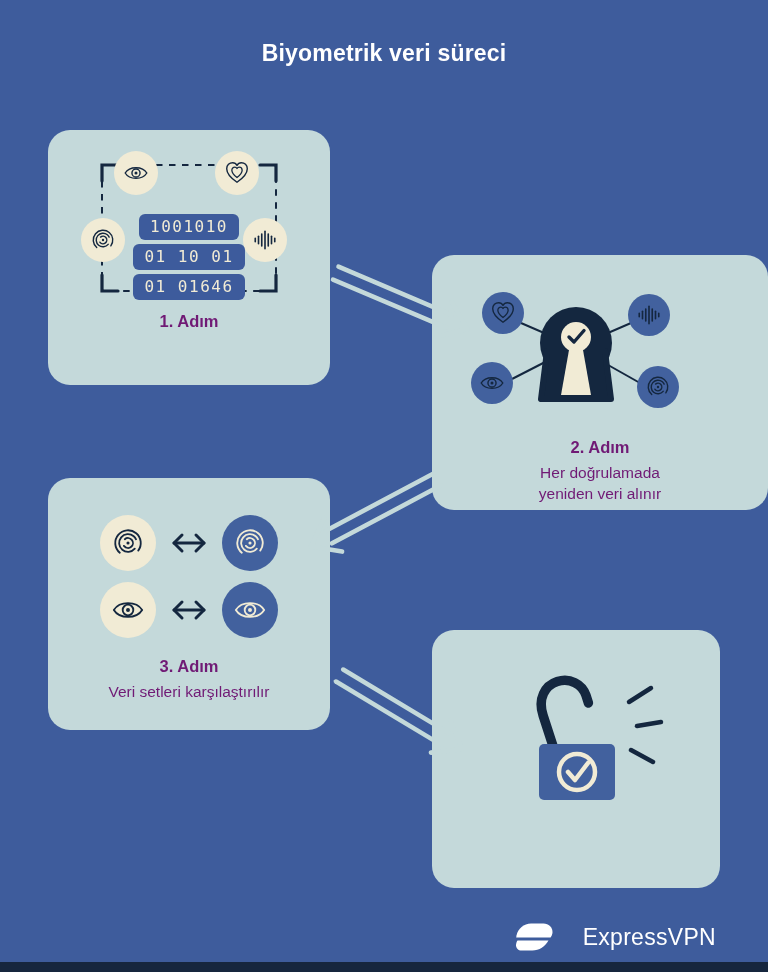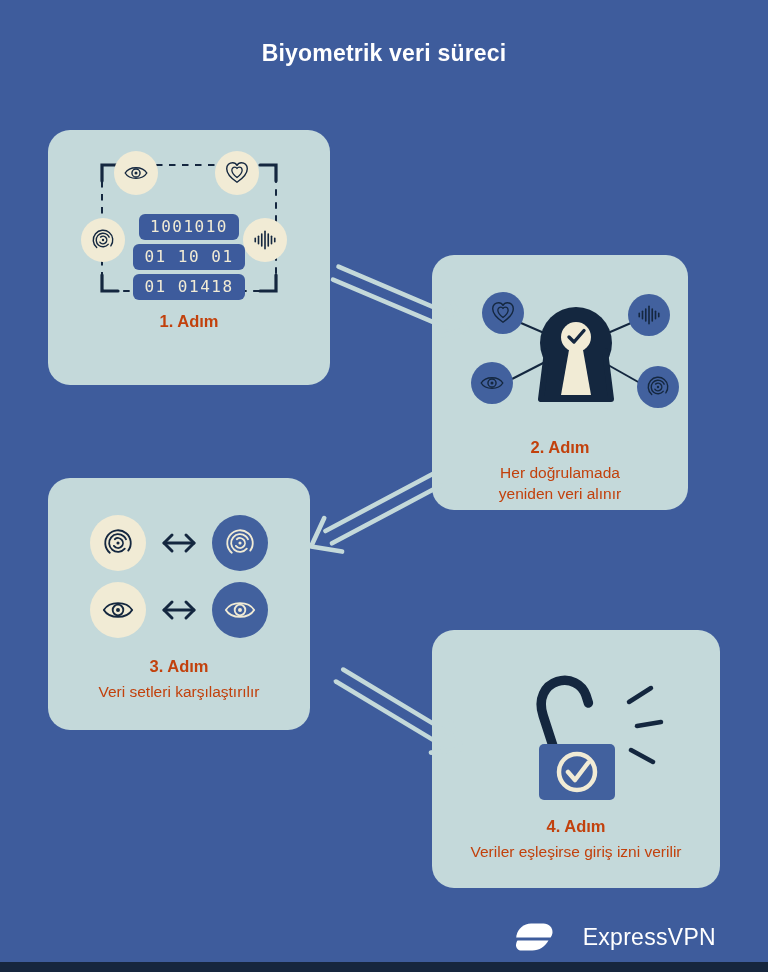--- a/index.html
+++ b/index.html
@@ -7,42 +7,42 @@
     width:768px;height:972px;position:relative;overflow:hidden;
     background:#3E5C9C;
     font-family:"Liberation Sans",sans-serif;
   }
   .page-title{
     position:absolute;top:40px;left:0;width:100%;text-align:center;
     color:#ffffff;font-size:23px;font-weight:bold;letter-spacing:.2px;
   }
   .card{position:absolute;background:#C4D9DA;border-radius:22px;}
   #card1{left:48px;top:130px;width:282px;height:255px;}
-  #card2{left:432px;top:255px;width:256px;height:255px;}
-  #card3{left:48px;top:478px;width:262px;height:252px;}
+  #card2{left:432px;top:255px;width:336px;height:255px;}
+  #card3{left:48px;top:478px;width:282px;height:252px;}
   #card4{left:432px;top:630px;width:288px;height:258px;}
 
   .icon-circle{position:absolute;border-radius:50%;display:flex;align-items:center;justify-content:center;}
   .size-44{width:44px;height:44px;}
   .size-56{width:56px;height:56px;position:static;}
   .bg-cream{background:#F1EBD5;}
   .bg-blue{background:#42619E;}
   .glyph-navy{color:#14273F;}
   .glyph-cream{color:#F1EBD5;}
 
   .scan-frame{position:absolute;left:51px;top:32px;}
 
   .chip-col{position:absolute;left:51px;top:84px;width:180px;display:flex;flex-direction:column;align-items:center;gap:4px;}
   .chip{
     background:#3D5B9C;color:#F1EBD5;border-radius:6px;
     font-family:"DejaVu Sans Mono",monospace;font-size:16px;letter-spacing:1.5px;
     padding:3px 11px;line-height:1.25;
   }
 
-  .card-text{position:absolute;left:10px;right:10px;text-align:center;color:#c2410c;}
+  .card-text{position:absolute;left:10px;right:10px;text-align:center;color:#701a75;}
   #card1 .card-text{top:182px;}
   #card2 .card-text{top:183px;}
   #card3 .card-text{top:179px;}
   #card4 .card-text{top:187px;}
   .step-label{font-size:16.5px;font-weight:bold;}
   .step-desc{font-size:15.5px;line-height:1.38;margin-top:5px;white-space:pre-line;}
 
   .center-graphic{position:absolute;left:14px;top:16px;}
   .padlock-graphic{position:absolute;left:49px;top:28px;}
 
@@ -124,21 +124,21 @@
       </svg>
   </div>
   <div class="icon-circle size-44 bg-cream" style="left:195px;top:88px">
     <svg class="glyph-navy" width="26" height="26">
         <use href="#sym-wave"></use>
       </svg>
   </div>
   <div class="chip-col">
     <div class="chip">1001010</div>
     <div class="chip">01 10 01</div>
-    <div class="chip">01 01418</div>
+    <div class="chip">01 01646</div>
   </div>
   <div class="card-text">
     <div class="step-label">1. Adım</div>
   </div>
 </div>
 
 <div class="card" id="card2">
   <svg class="center-graphic" width="260" height="165" viewBox="0 0 260 165">
     <g stroke="#14273F" stroke-width="2">
       <line x1="75" y1="52" x2="112" y2="68"></line>
@@ -223,24 +223,20 @@
     <path d="M72 88 V56 C72 38 83 28 96 28 C109 28 119 38 119 50 L119 58" transform="rotate(-18 72 88)" fill="none" stroke="#14273F" stroke-width="9.5" stroke-linecap="round"></path>
     <rect x="58" y="86" width="76" height="56" rx="5" fill="#42619E"></rect>
     <circle cx="96" cy="114" r="18" fill="none" stroke="#F1EBD5" stroke-width="4.5"></circle>
     <path d="M87 114 L94 122 L107 105" fill="none" stroke="#F1EBD5" stroke-width="4.5" stroke-linecap="round" stroke-linejoin="round"></path>
     <g stroke="#14273F" stroke-width="4.5" stroke-linecap="round">
       <path d="M148 44 L170 30"></path>
       <path d="M156 68 L180 64"></path>
       <path d="M150 92 L172 104"></path>
     </g>
   </svg>
-  <div class="card-text">
-    <div class="step-label">4. Adım</div>
-    <div class="step-desc">Veriler eşleşirse giriş izni verilir</div>
-  </div>
 </div>
 
 <svg class="flow-arrow" id="arrow1" width="150" height="48" viewBox="0 0 150 48">
   <g fill="none" stroke="#C4D9DA" stroke-width="4.6" stroke-linecap="round" stroke-linejoin="round">
     <path d="M3 17 H126"></path>
       <path d="M3 31 H126"></path>
       <path d="M121 5 L146 24 L121 43"></path>
   </g>
 </svg>
 <svg class="flow-arrow" id="arrow2" width="150" height="48" viewBox="0 0 150 48">

